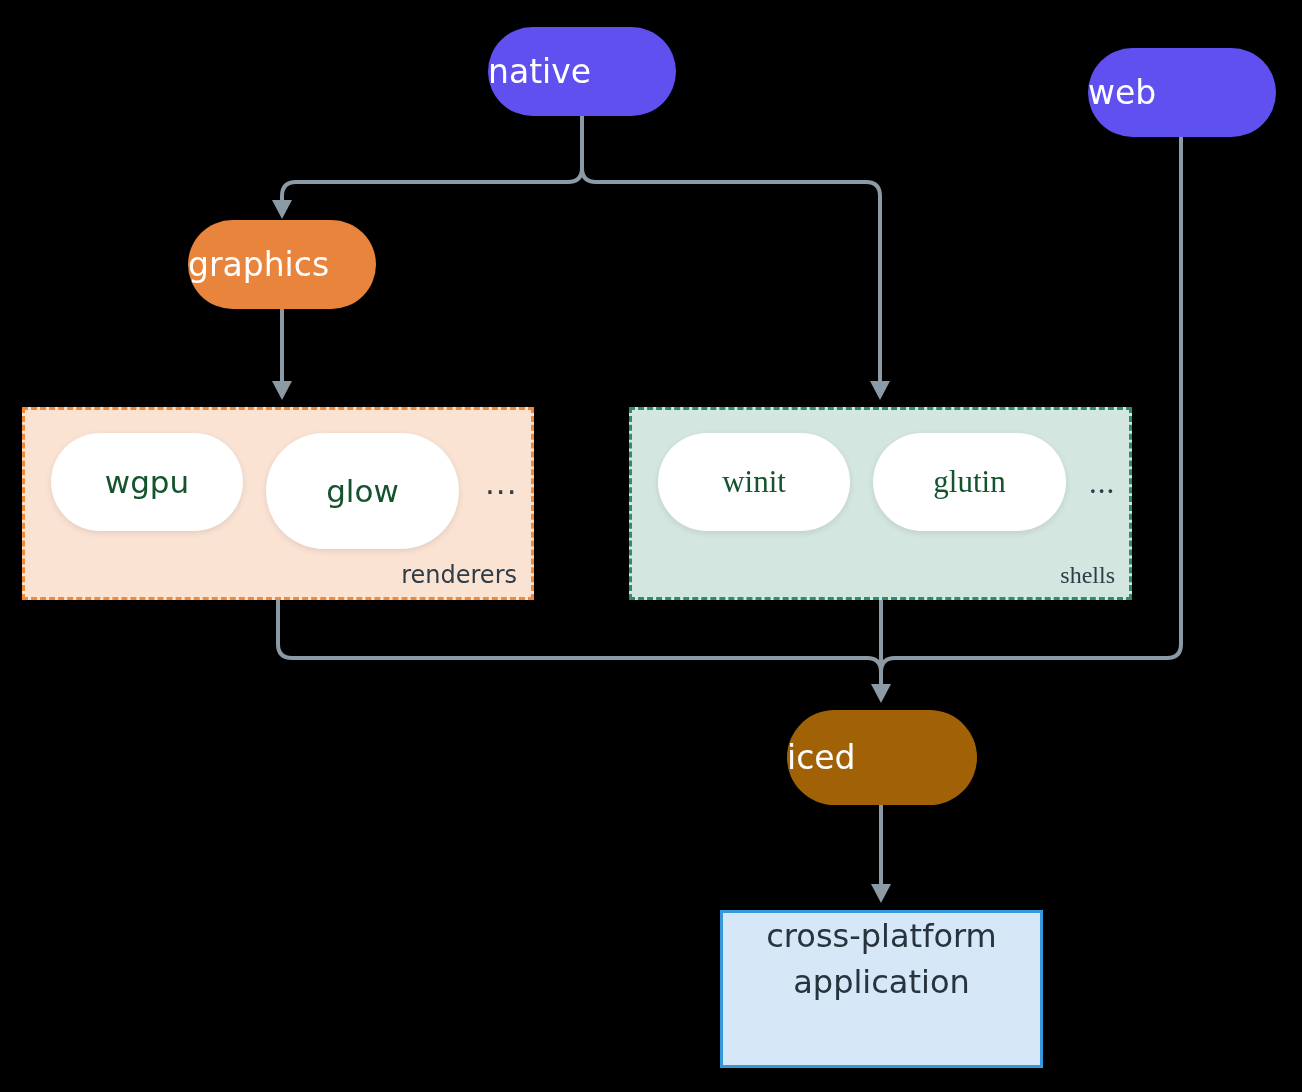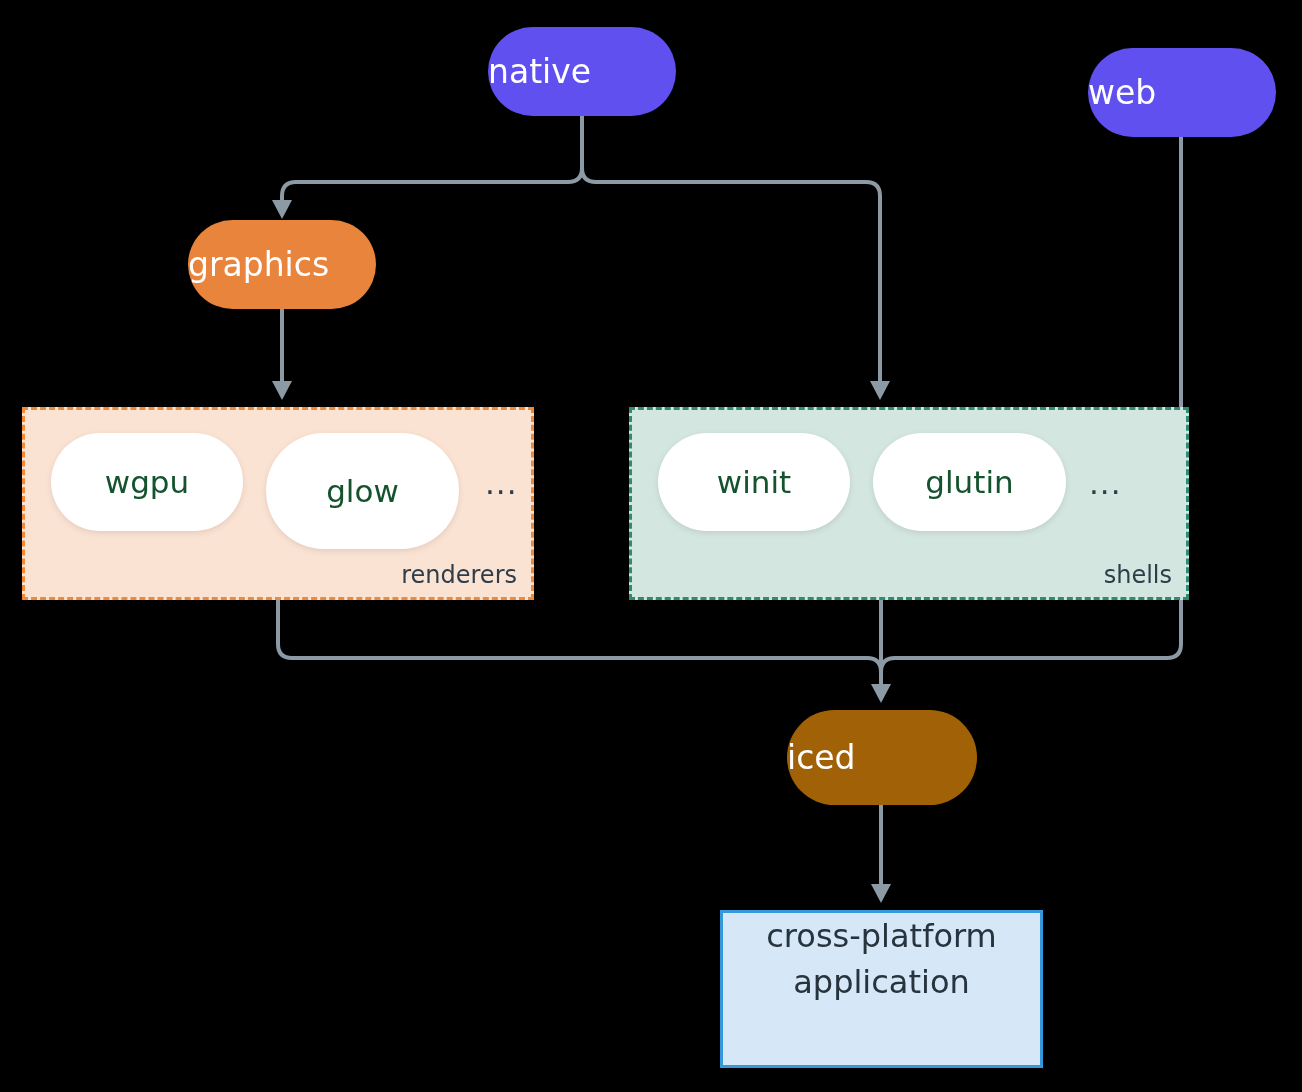--- a/index.html
+++ b/index.html
@@ -56,23 +56,24 @@
   .cluster {
     position: absolute;
     box-sizing: border-box;
   }
   .c-renderers {
     left: 22px; top: 407px; width: 512px; height: 193px;
     background: #FBE3D4;
     border: 3px dashed #F08A38;
   }
   .c-shells {
-    left: 629px; top: 407px; width: 560px; height: 193px;
+    left: 629px; top: 407px; width: 503px; height: 193px;
     background: #D4E6E0;
     border: 3px dashed #2E8B74;
+    font-family: Liberation Serif, serif;
   }
   .cluster-label {
     position: absolute;
     right: 14px;
     bottom: 8px;
     font-size: 24px;
     color: #2E3D49;
   }
   .chip {
     position: absolute;

